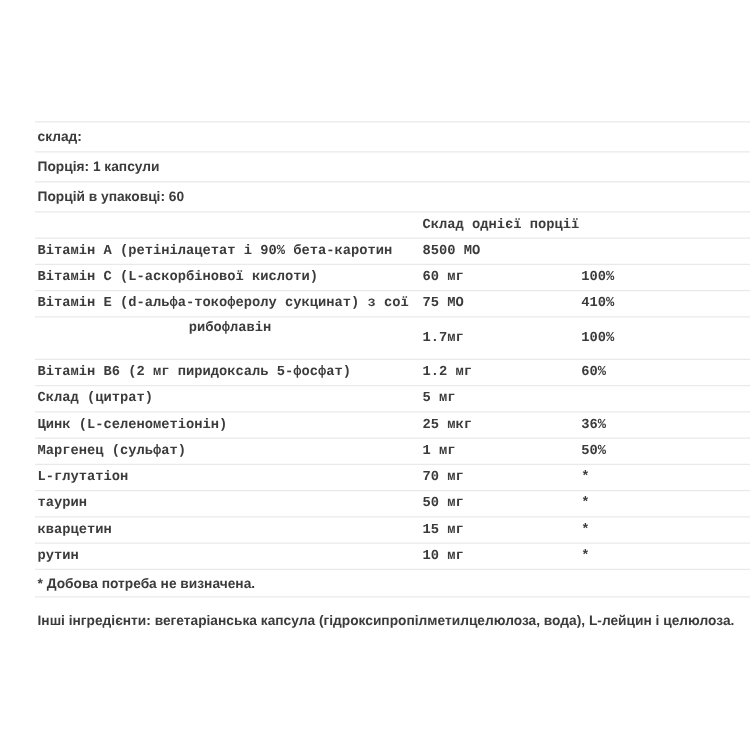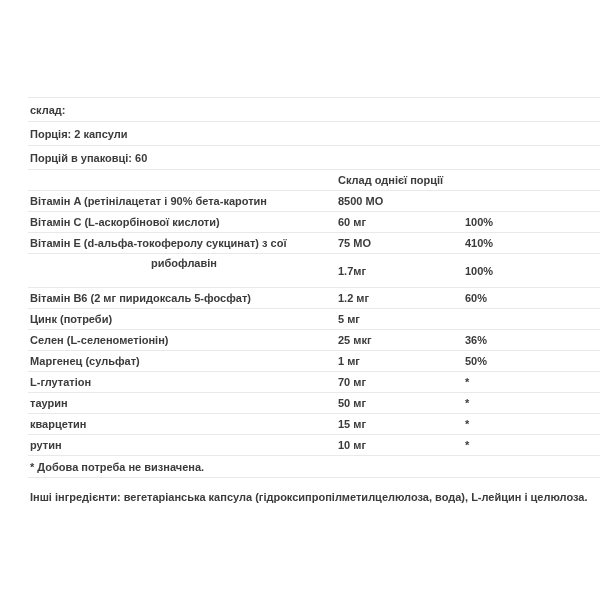--- a/index.html
+++ b/index.html
@@ -34,32 +34,32 @@
   .grid-row.tall{height:34px;}
   .grid-row.tall .c1{align-self:start;padding-top:3px;text-align:center;}
   .footnote-row{
     height:22px;display:flex;align-items:center;
     border-bottom:1px solid var(--divider);
     padding-left:2px;box-sizing:border-box;text-align:right;
   }
   .ingredients{
     margin-top:13px;padding-left:2px;
   }
-  .c1,.c2,.c3{white-space:nowrap;overflow:visible;}
+  .c1,.c2,.c3{white-space:nowrap;overflow:visible;font-family:Liberation Mono, monospace;}
 </style>
 </head>
 <body>
 
 <div class="panel">
 
   <div class="info-row">
     <span>склад:</span>
   </div>
   <div class="info-row">
-    <span>Порція: 2 капсули</span>
+    <span>Порція: 1 капсули</span>
   </div>
   <div class="info-row">
     <span>Порцій в упаковці: 60</span>
   </div>
 
   <div class="grid-row">
     <span class="c1"></span>
     <span class="c2">Склад однієї порції</span>
   </div>
 
@@ -81,25 +81,25 @@
     <span class="c1">рибофлавін</span>
     <span class="c2">1.7мг</span>
     <span class="c3">100%</span>
   </div>
   <div class="grid-row">
     <span class="c1">Вітамін B6 (2 мг пиридоксаль 5-фосфат)</span>
     <span class="c2">1.2 мг</span>
     <span class="c3">60%</span>
   </div>
   <div class="grid-row">
-    <span class="c1">Цинк (потреби)</span>
+    <span class="c1">Склад (цитрат)</span>
     <span class="c2">5 мг</span>
   </div>
   <div class="grid-row">
-    <span class="c1">Селен (L-селенометіонін)</span>
+    <span class="c1">Цинк (L-селенометіонін)</span>
     <span class="c2">25 мкг</span>
     <span class="c3">36%</span>
   </div>
   <div class="grid-row">
     <span class="c1">Маргенец (сульфат)</span>
     <span class="c2">1 мг</span>
     <span class="c3">50%</span>
   </div>
   <div class="grid-row">
     <span class="c1">L-глутатіон</span>

